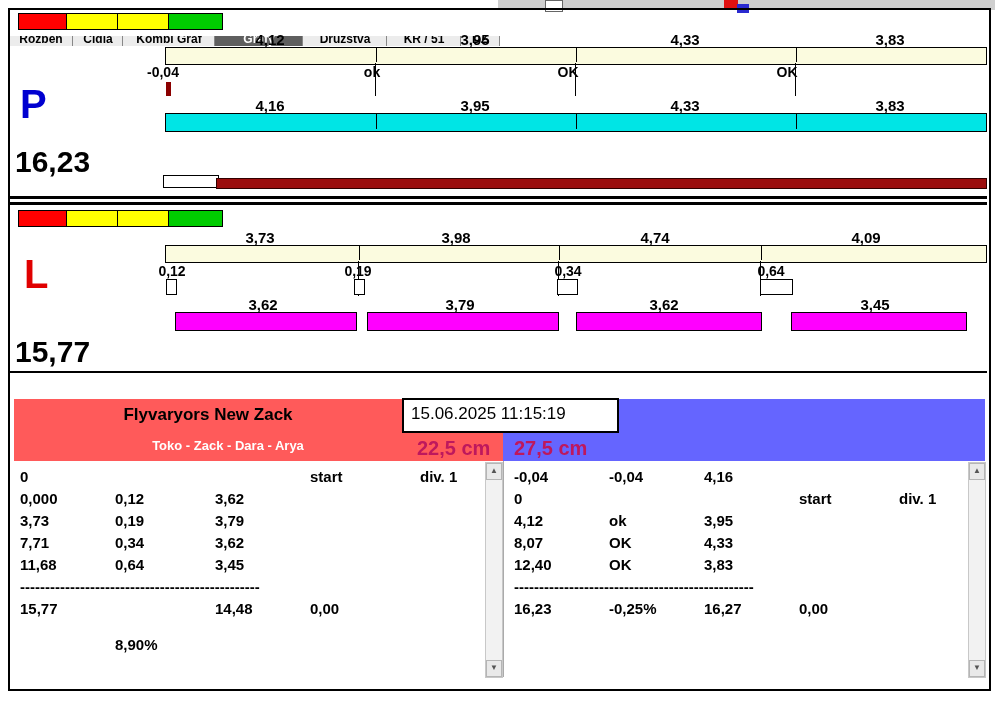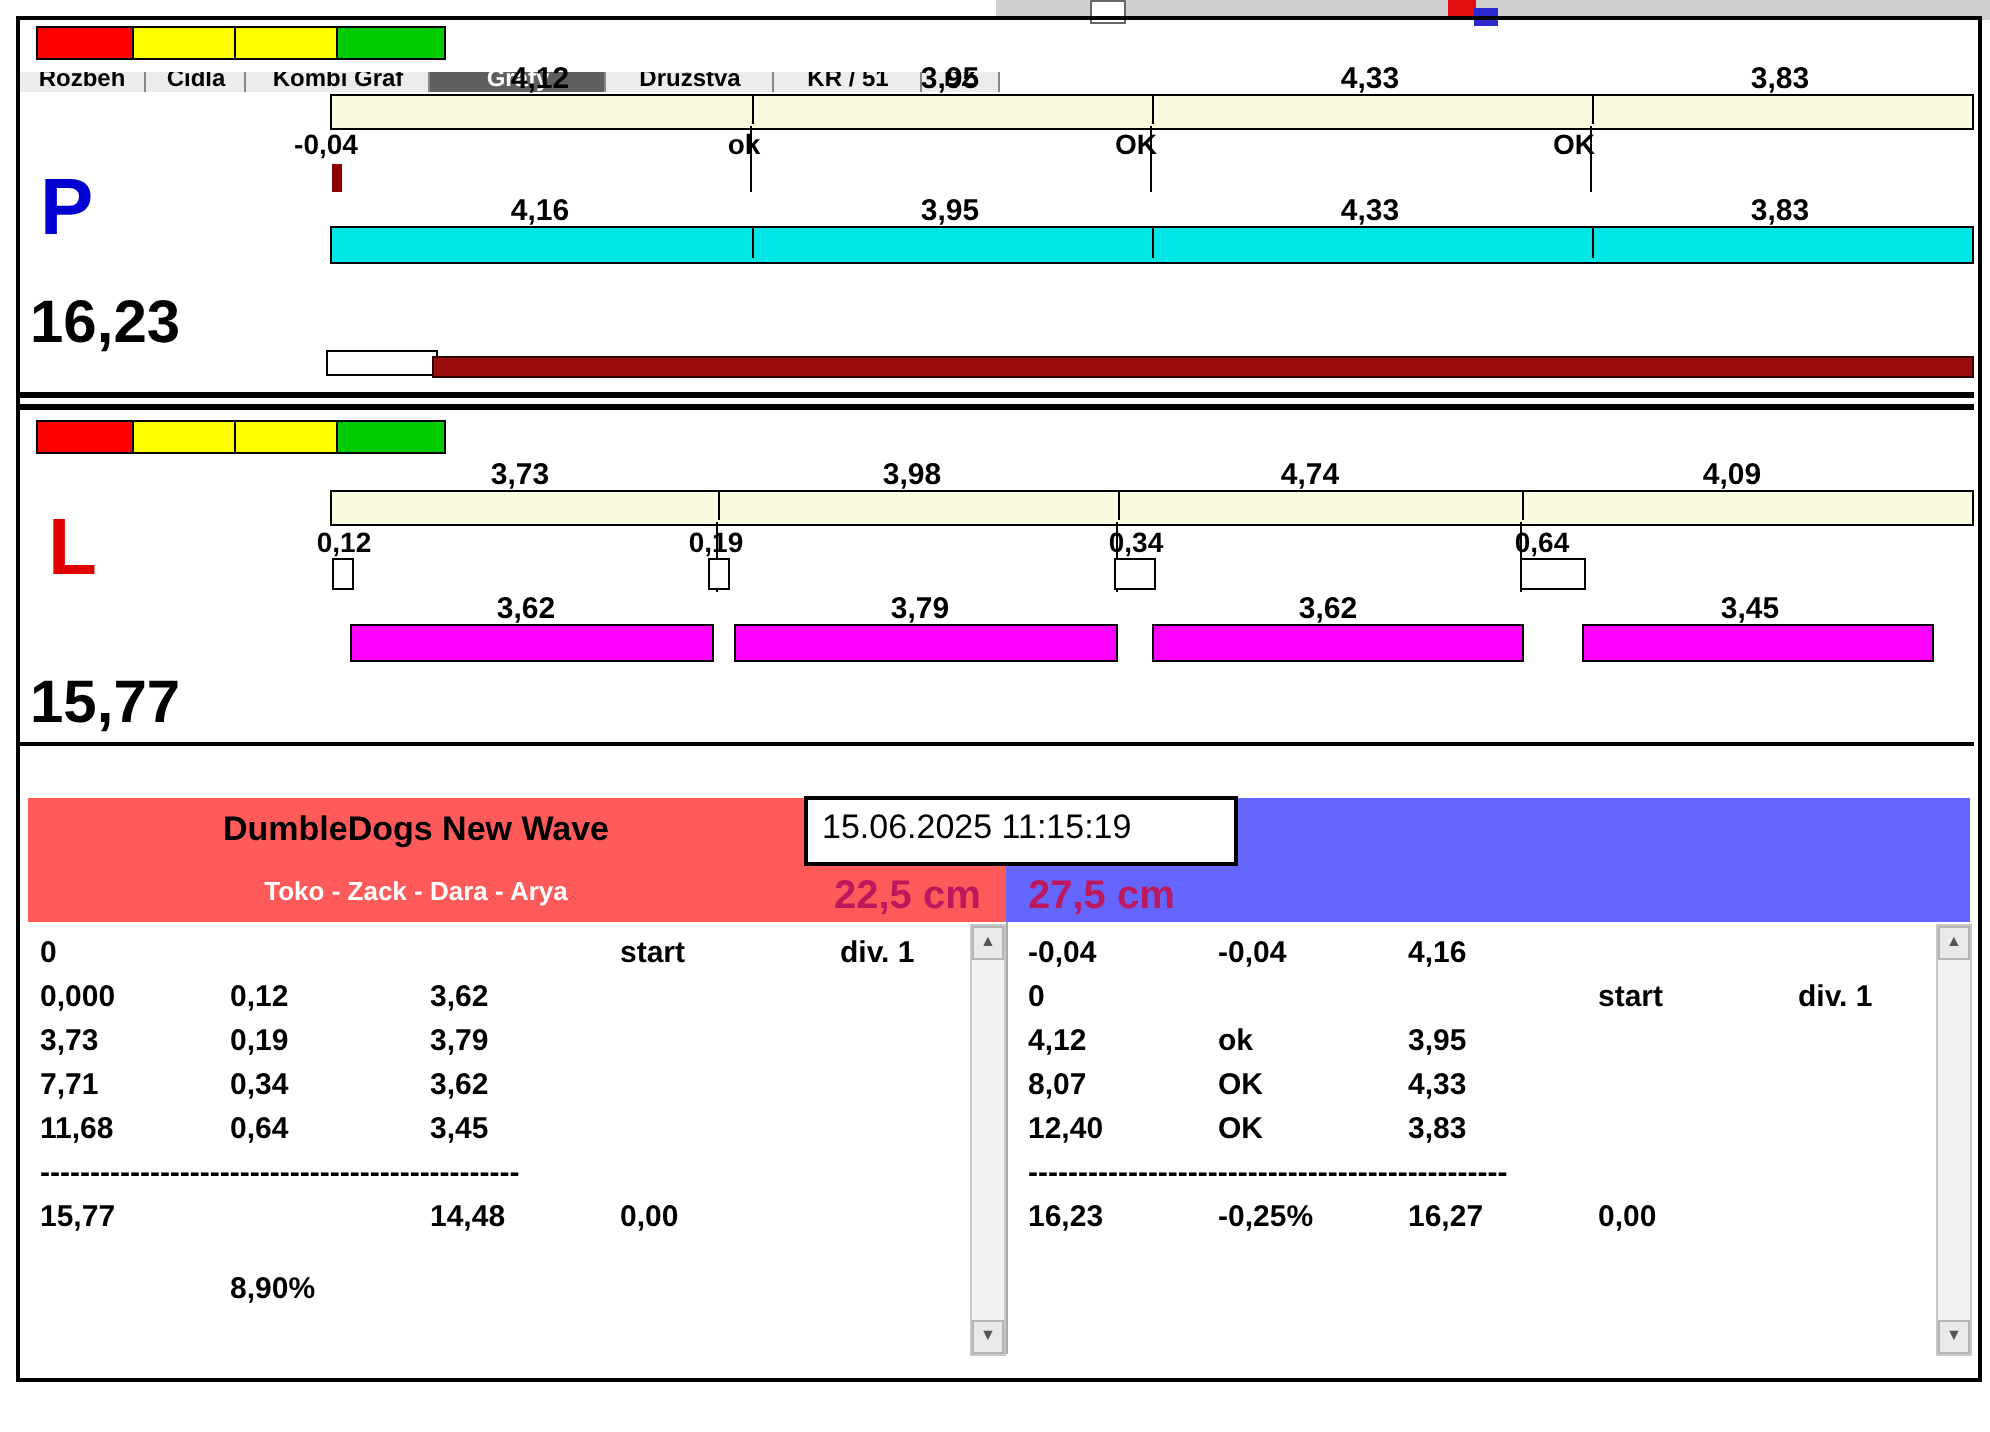--- a/index.html
+++ b/index.html
@@ -26,21 +26,21 @@
   .tickv{position:absolute;width:80px;margin-left:-40px;text-align:center;font-size:14px;font-weight:bold;color:#000;white-space:nowrap;}
   .legend{position:absolute;left:18px;height:15px;display:flex;}
   .legend span{display:block;height:15px;border:1px solid #000;border-left-width:0;}
   .legend span:first-child{border-left-width:1px;}
   .bigletter{position:absolute;font-size:40px;font-weight:bold;line-height:1;}
   .bigtotal{position:absolute;font-size:30px;font-weight:bold;color:#000;line-height:1;}
   .whitebox{position:absolute;background:#fff;border:1px solid #000;}
 
   
   .teamname{position:absolute;font-size:17px;font-weight:bold;color:#000;text-align:center;white-space:nowrap;}
-  .crew{position:absolute;font-size:13px;font-weight:bold;color:#fff;text-align:center;white-space:nowrap;}
+  .crew{position:absolute;font-size:13px;font-weight:bold;color:#fff;text-align:center;white-space:nowrap;padding-left:20px;}
   .sizecm{position:absolute;font-size:20px;font-weight:bold;color:#be185d;white-space:nowrap;}
   .tsbox{position:absolute;left:402px;top:398px;width:206px;height:31px;background:#fff;border:2px solid #000;font-size:17px;color:#000;line-height:27px;padding-left:7px;white-space:nowrap;}
   .cell{position:absolute;font-size:15px;font-weight:bold;color:#000;white-space:nowrap;}
   .dashrow{position:absolute;font-size:15px;font-weight:bold;color:#000;white-space:nowrap;overflow:hidden;width:278px;}
   .sb{position:absolute;width:16px;background:#f2f2f2;border:1px solid #c8c8c8;}
   .sb .btn{position:absolute;left:0;width:14px;height:15px;background:#e9e9e9;border:1px solid #b5b5b5;color:#555;font-size:8px;line-height:14px;text-align:center;}
 </style>
 </head>
 <body>
 
@@ -166,21 +166,21 @@
   <div class="bar" style="left:367px;top:312px;width:190px;height:17px;background:#ff00ff"></div>
   <div class="bar" style="left:576px;top:312px;width:184px;height:17px;background:#ff00ff"></div>
   <div class="bar" style="left:791px;top:312px;width:174px;height:17px;background:#ff00ff"></div>
 
   <div class="bigletter" style="left:24px;top:254px;color:#e00000">L</div>
   <div class="bigtotal" style="left:15px;top:337px">15,77</div>
 
   <div style="position:absolute;left:14px;top:399px;width:489px;height:62px;background:#ff5a5a"></div>
   <div style="position:absolute;left:503px;top:399px;width:482px;height:62px;background:#6565ff"></div>
 
-  <div class="teamname" style="left:14px;top:405px;width:388px">DumbleDogs New Wave</div>
+  <div class="teamname" style="left:14px;top:405px;width:388px">Flyvaryors New Zack</div>
   <div class="crew" style="left:14px;top:438px;width:388px">Toko - Zack - Dara - Arya</div>
   <div class="sizecm" style="left:417px;top:437px">22,5 cm</div>
   <div class="sizecm" style="left:514px;top:437px">27,5 cm</div>
 
   <div class="tsbox">15.06.2025 11:15:19</div>
 
   <div style="position:absolute;left:503px;top:461px;width:1px;height:216px;background:#aaa"></div>
 
   <div class="cell" style="left:20px;top:468px">0</div>
   <div class="cell" style="left:310px;top:468px">start</div>

